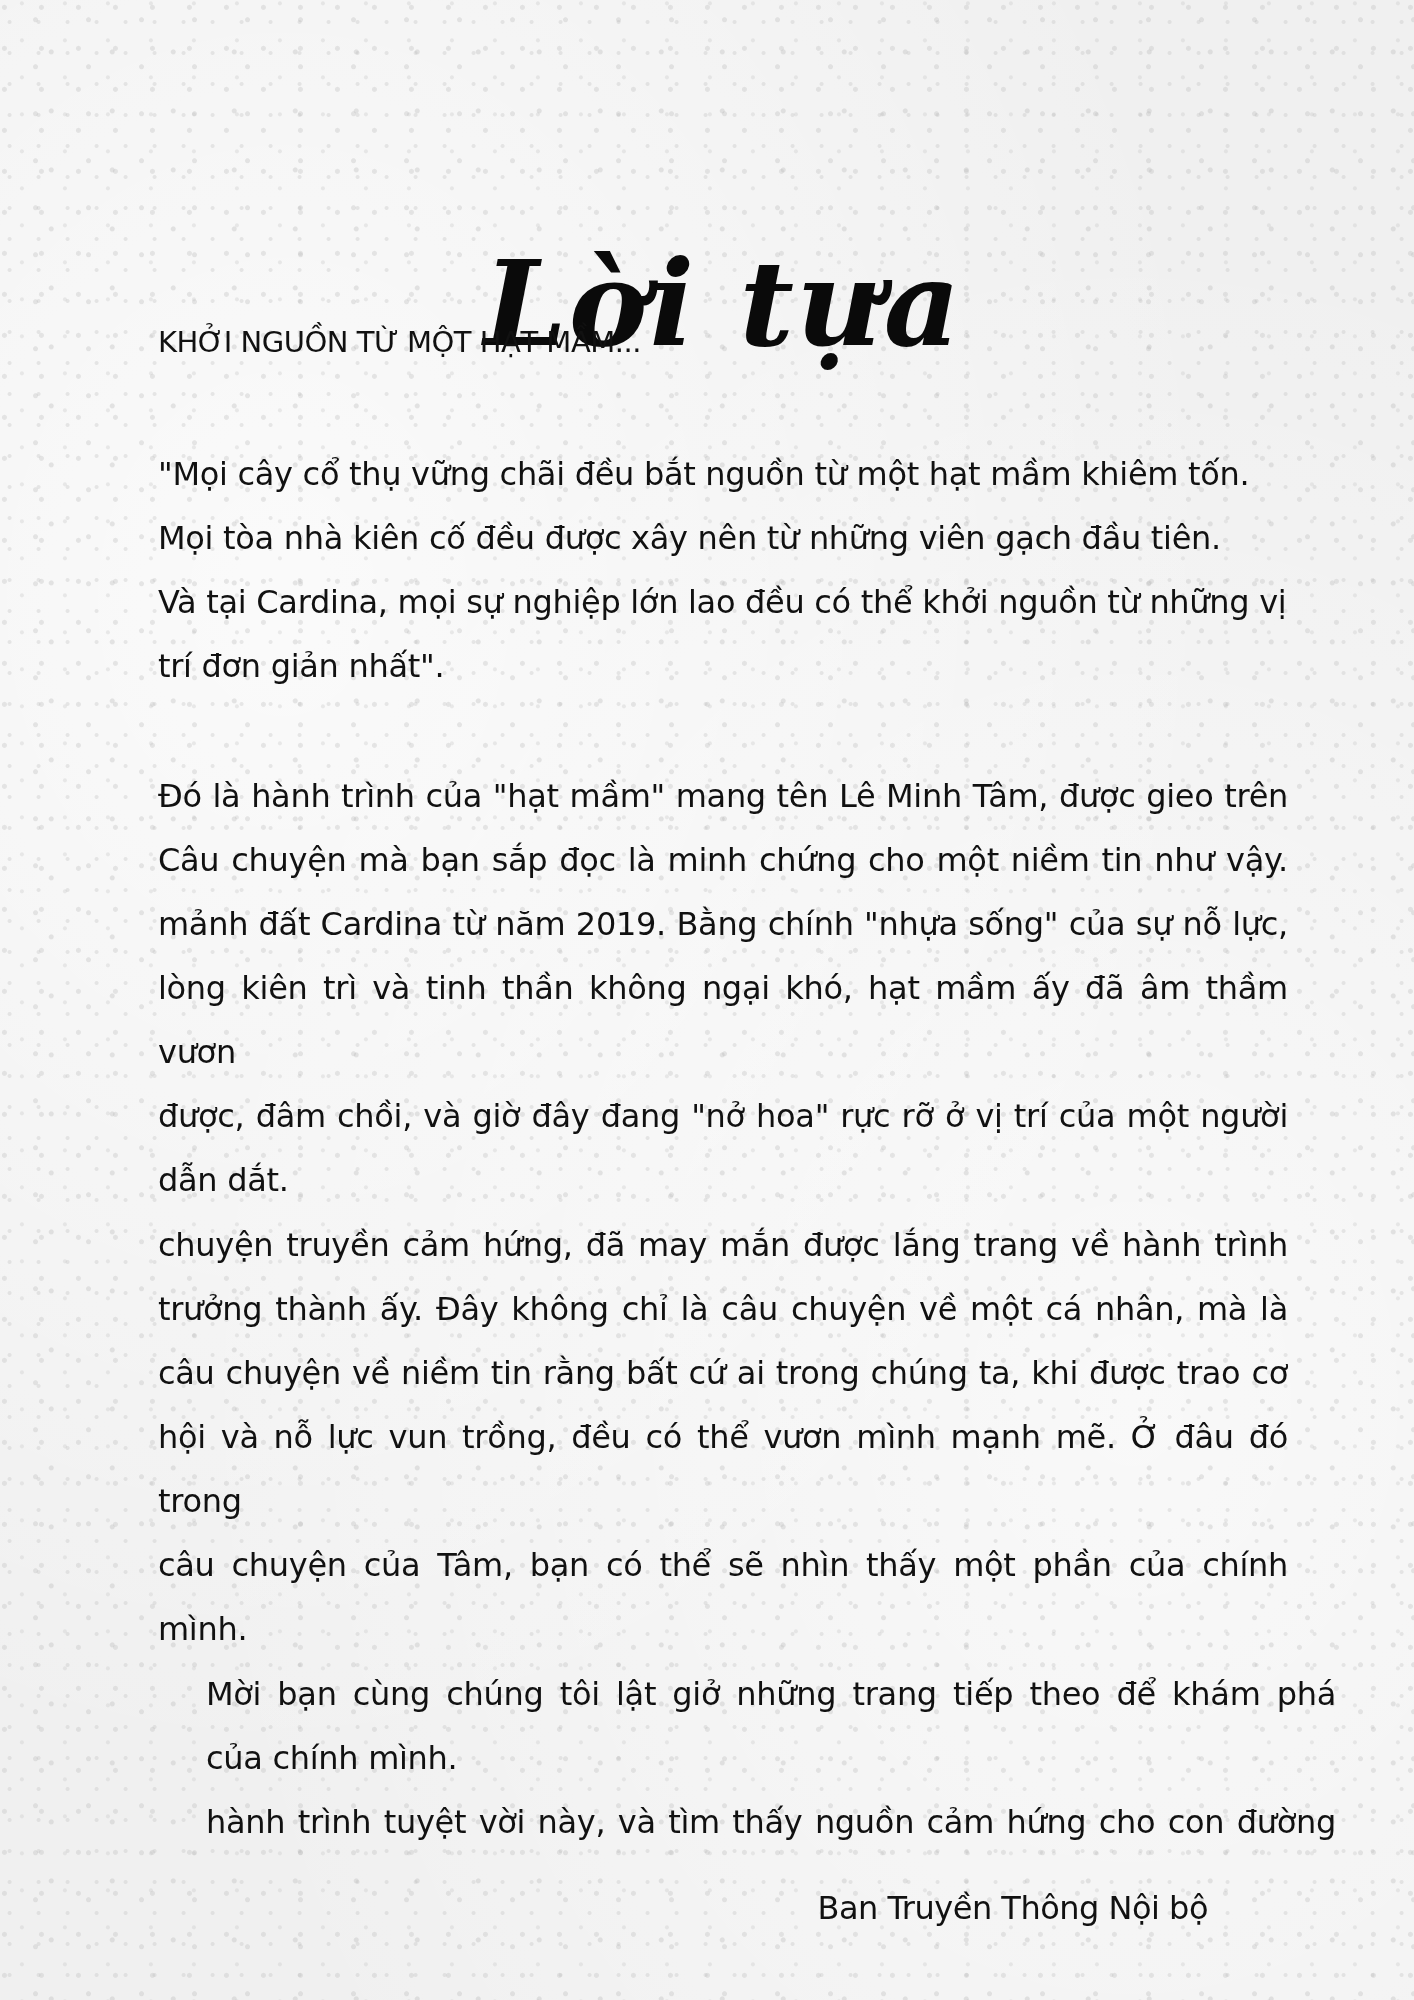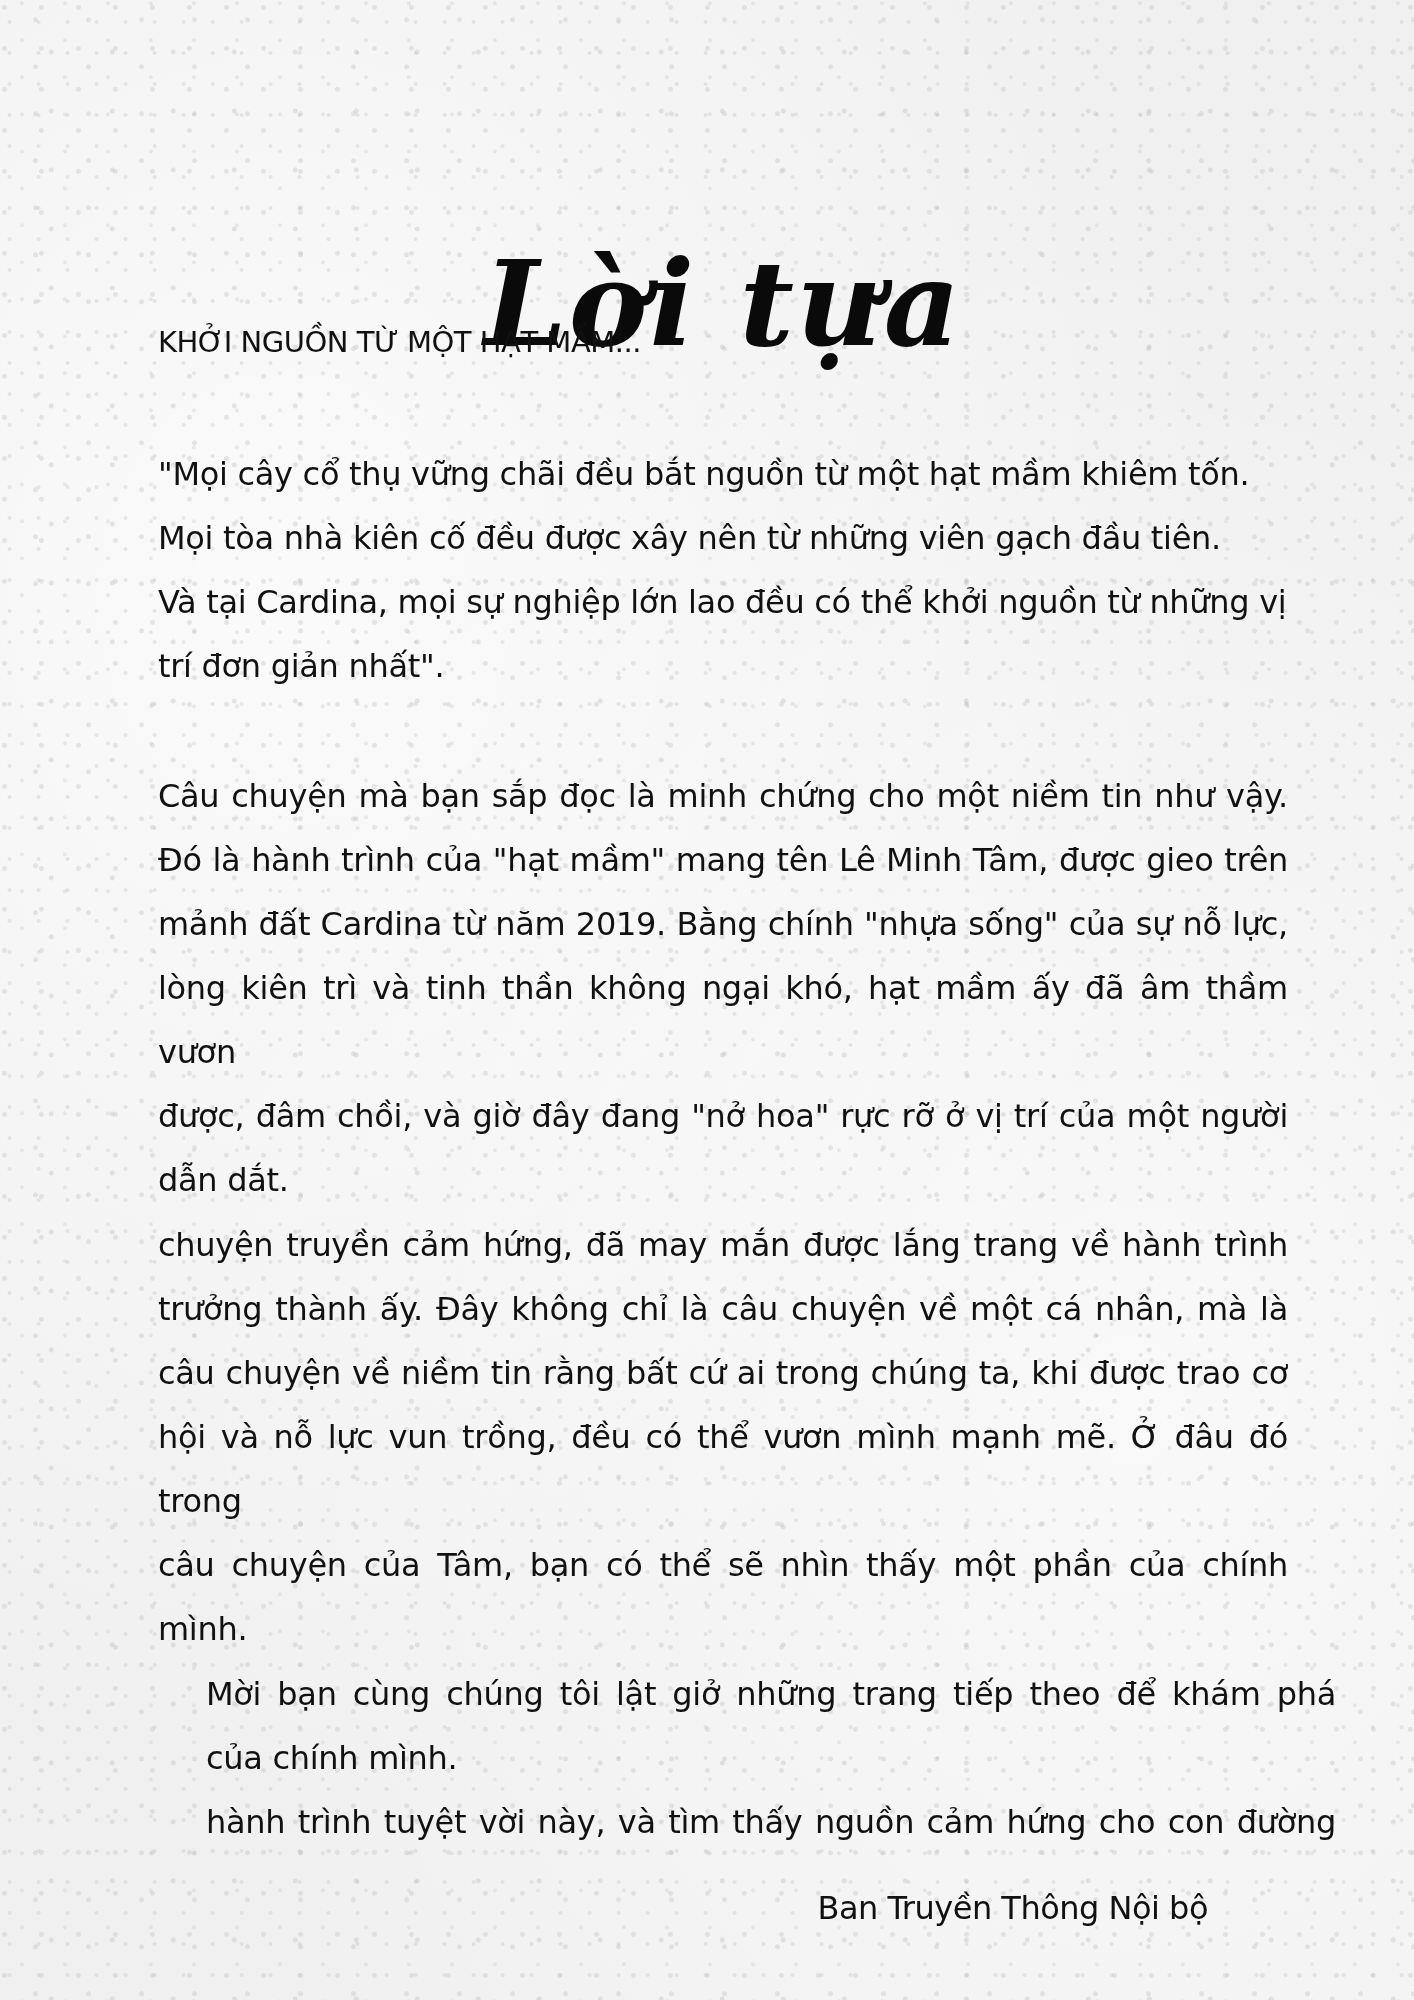--- a/index.html
+++ b/index.html
@@ -102,22 +102,22 @@
   <div class="subtitle">KHỞI NGUỒN TỪ MỘT HẠT MẦM...</div>
 
   <p class="para" id="p1">
     <span class="line">"Mọi cây cổ thụ vững chãi đều bắt nguồn từ một hạt mầm khiêm tốn.</span>
     <span class="line">Mọi tòa nhà kiên cố đều được xây nên từ những viên gạch đầu tiên.</span>
     <span class="line">Và tại Cardina, mọi sự nghiệp lớn lao đều có thể khởi nguồn từ những vị</span>
     <span class="line">trí đơn giản nhất".</span>
   </p>
 
   <p class="para justify" id="p2">
+    <span class="line">Đó là hành trình của "hạt mầm" mang tên Lê Minh Tâm, được gieo trên</span>
     <span class="line">Câu chuyện mà bạn sắp đọc là minh chứng cho một niềm tin như vậy.</span>
-    <span class="line">Đó là hành trình của "hạt mầm" mang tên Lê Minh Tâm, được gieo trên</span>
     <span class="line">mảnh đất Cardina từ năm 2019.  Bằng chính "nhựa sống" của sự nỗ lực,</span>
     <span class="line">lòng kiên trì và tinh thần không ngại khó, hạt mầm ấy đã âm thầm vươn</span>
     <span class="line">được, đâm chồi, và giờ đây đang "nở hoa" rực rỡ ở vị trí của một người</span>
     <span class="line last">dẫn dắt.</span>
   </p>
 
   <p class="para justify" id="p3">
     <span class="line">chuyện truyền cảm hứng, đã may mắn được lắng trang về hành trình</span>
     <span class="line">trưởng thành ấy. Đây không chỉ là câu chuyện về một cá nhân, mà là</span>
     <span class="line">câu chuyện về niềm tin rằng bất cứ ai trong chúng ta, khi được trao cơ</span>

